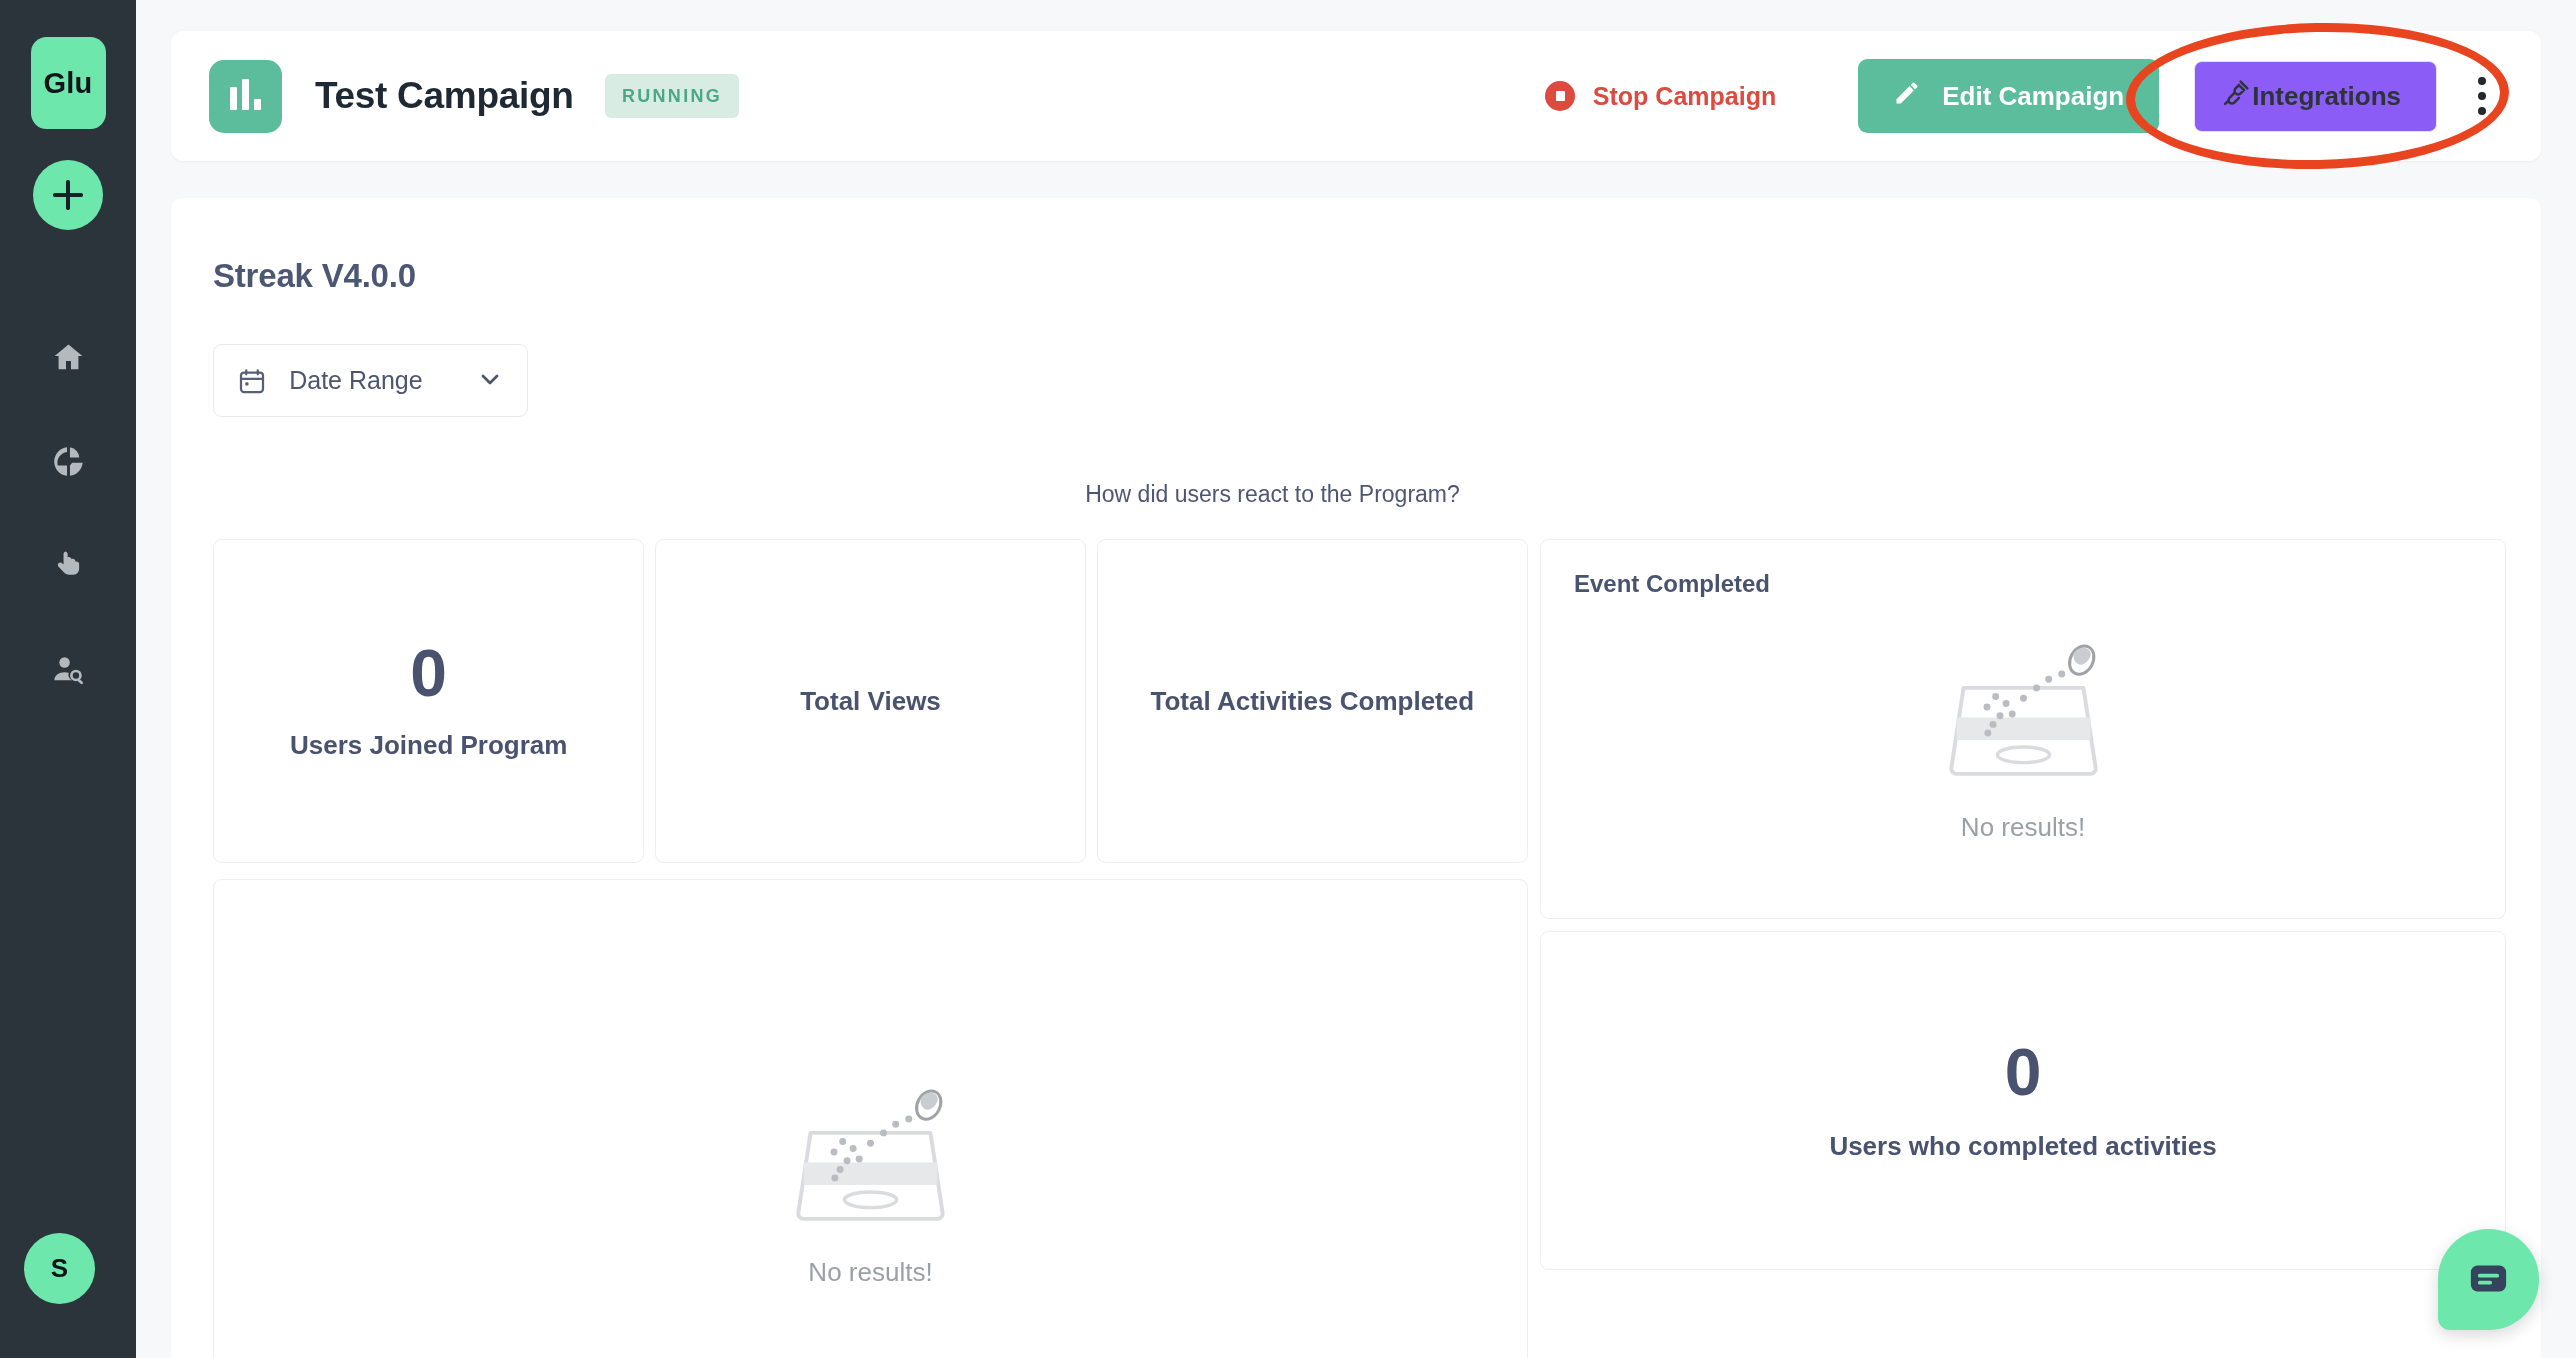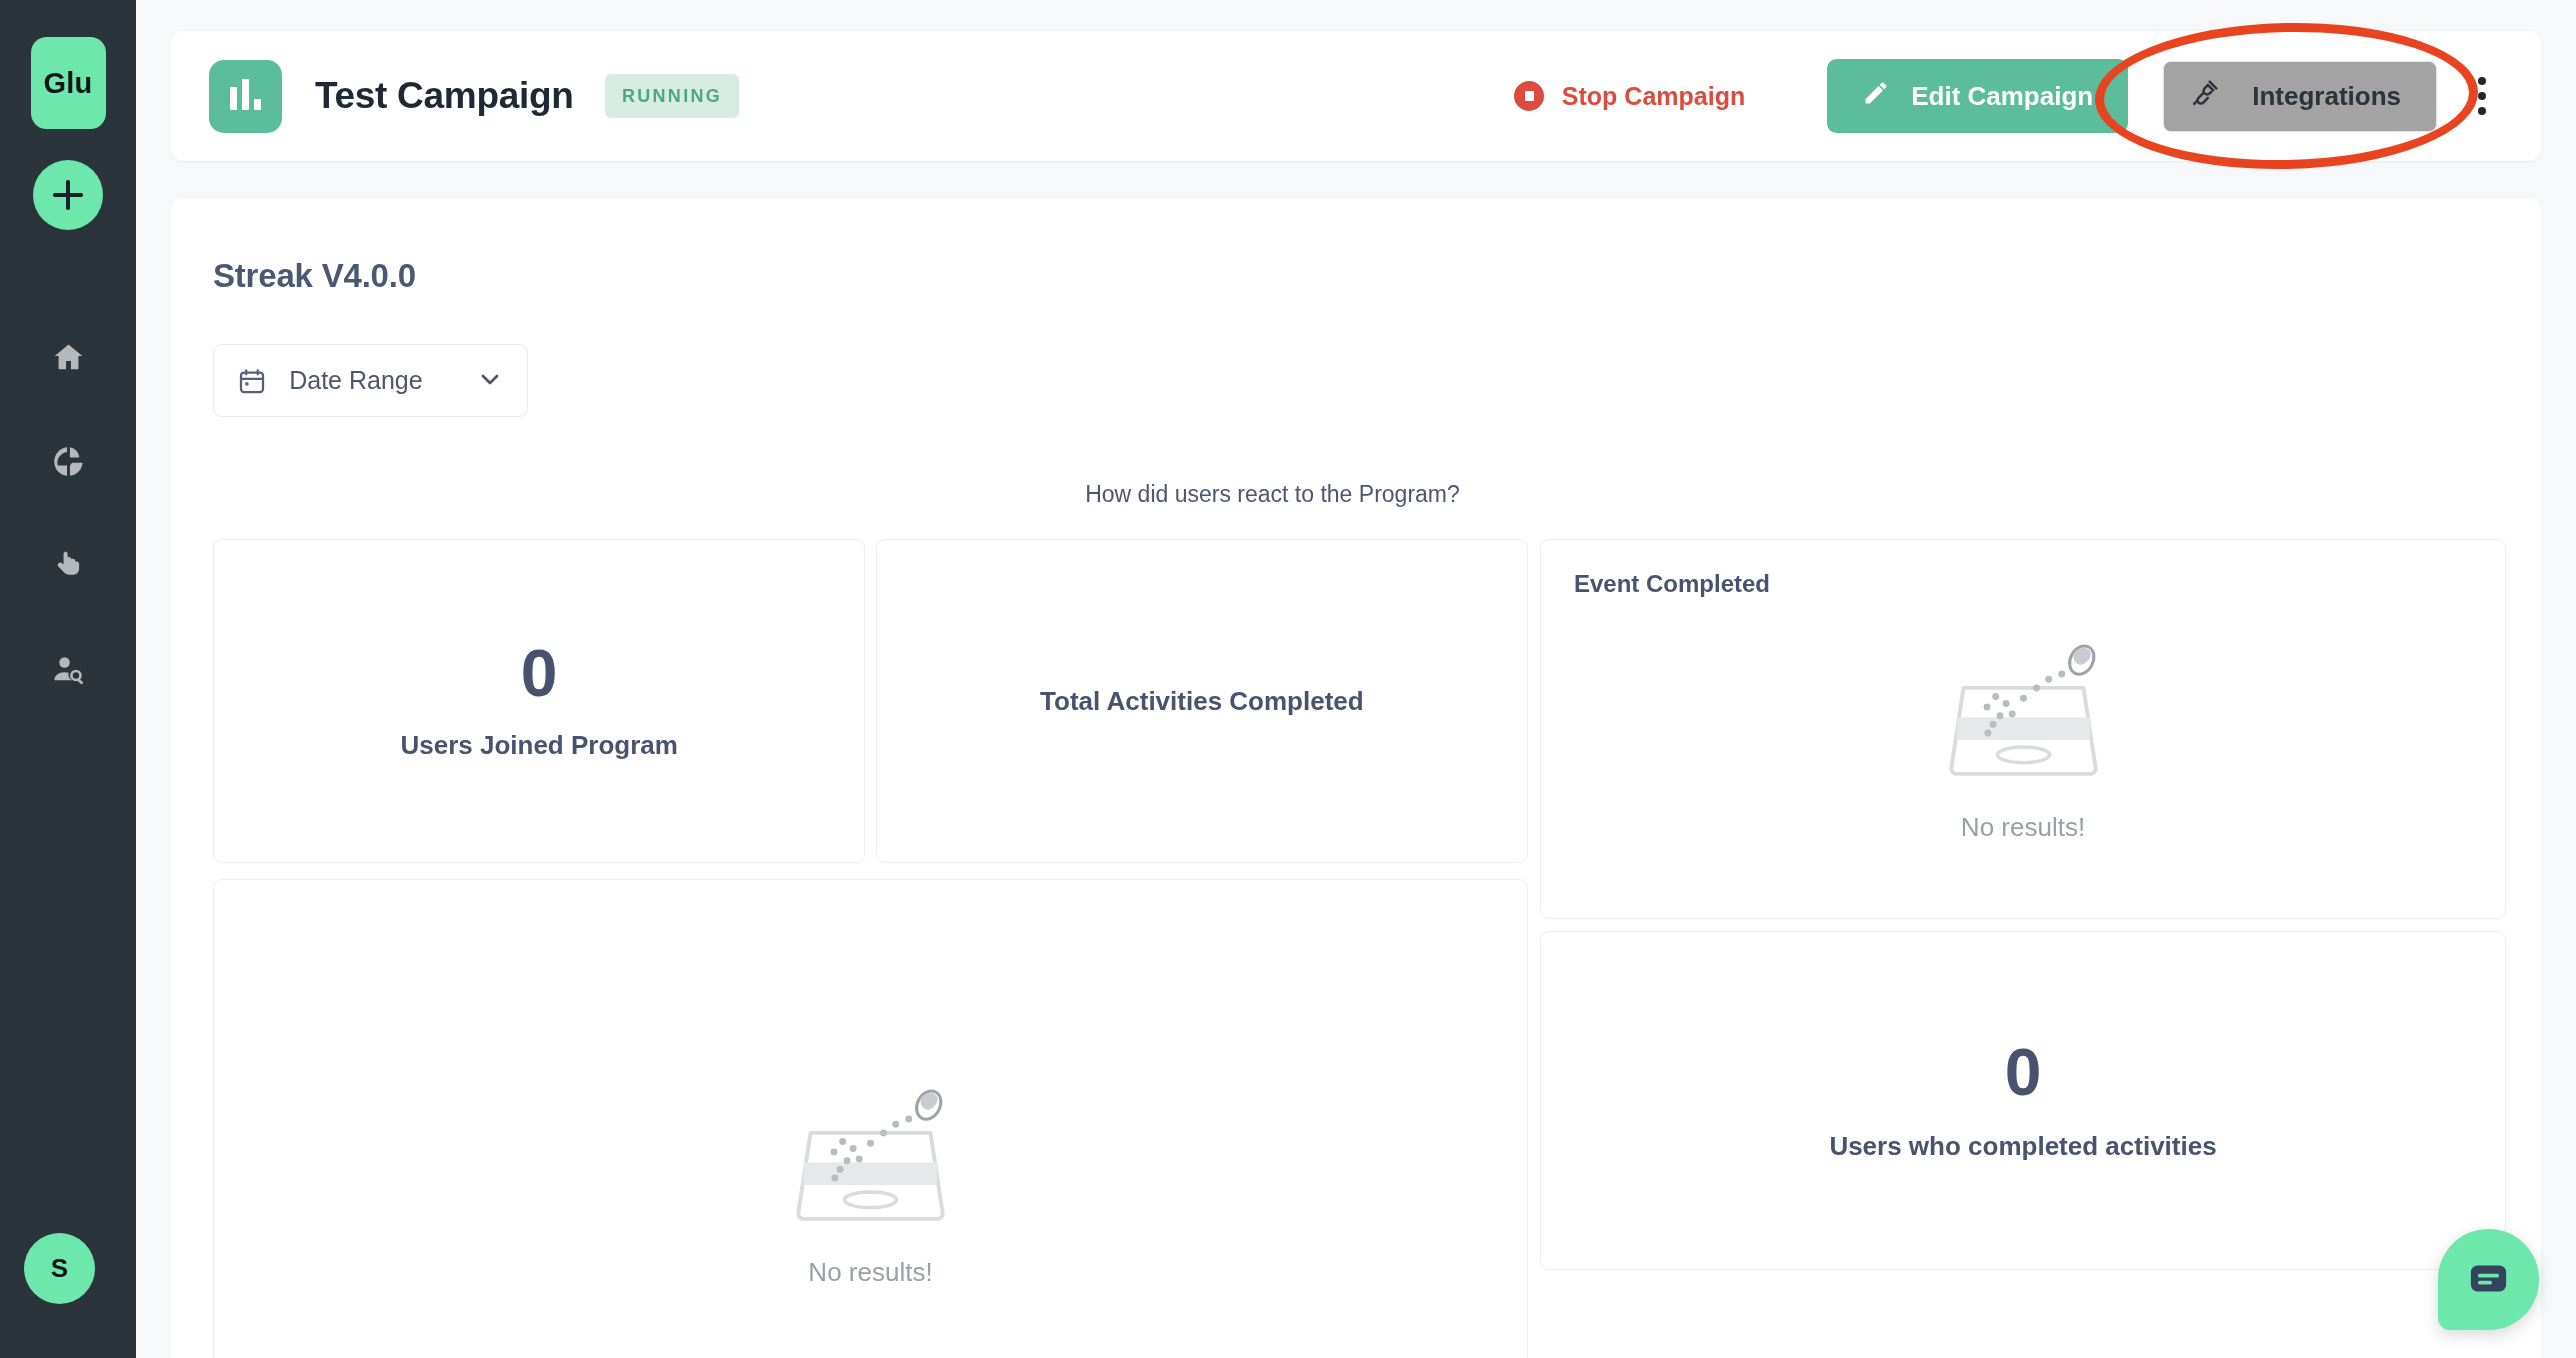--- a/index.html
+++ b/index.html
@@ -95,23 +95,23 @@
     margin-left: 82px;
     background: #5bbd9c; color: #fff; border: none; cursor: pointer;
     height: 74px; padding: 0 35px; border-radius: 9.6px;
     display: flex; align-items: center; gap: 21px;
     font-size: 26px; font-weight: 700; white-space: nowrap;
   }
   .edit-btn svg { fill: #fff; }
 
   .integ-wrap { margin-left: 35px; position: relative; display: flex; align-items: center; }
   .integ-btn {
-    background: #a3a3a3; border: 1.4px solid #e2e5e9; cursor: pointer;
+    background: #8b5cf6; border: 1.4px solid #e2e5e9; cursor: pointer;
     height: 71px; padding: 0 35px 0 26px; border-radius: 7.8px;
-    display: flex; align-items: center; gap: 31px;
+    display: flex; align-items: center; 
     font-size: 26px; font-weight: 700; color: #2c3339; white-space: nowrap;
   }
   .integ-btn svg { stroke: #2c3339; fill: none; }
   .kebab { margin-left: 26px; width: 38px; height: 52px; display: flex; flex-direction: column;
            align-items: center; justify-content: center; gap: 7px; cursor: pointer; }
   .kebab span { width: 7.8px; height: 7.8px; border-radius: 50%; background: #25282b; display: block; }
 
   .annot-ellipse {
     position: absolute; pointer-events: none;
     left: -68px; top: -38px; width: 383px; height: 146px;
@@ -335,20 +335,23 @@
       <div class="q-title">How did users react to the Program?</div>
 
       <div class="grid">
 
         <div class="col-left">
 
           <div class="tri">
             <div class="kpi">
               <div class="big">0</div>
               <div class="cap">Users Joined Program</div>
+            </div>
+            <div class="kpi no-num">
+              <div class="cap">Total Views</div>
             </div>
             <div class="kpi no-num">
               <div class="cap">Total Activities Completed</div>
             </div>
           </div>
 
           <div class="interactions">
             <div class="inter-body">
               <span class="empty-ill">
                 <svg width="183" height="146" viewBox="0 0 210 168">

